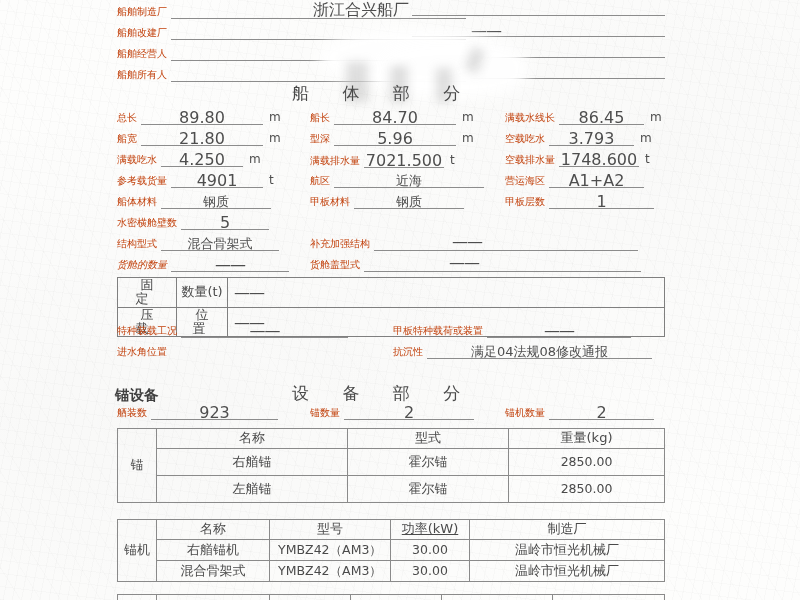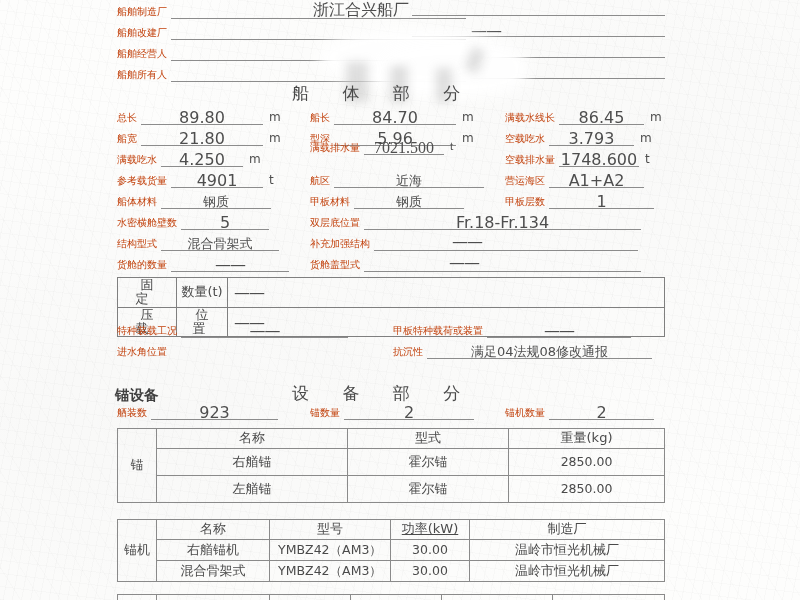--- a/index.html
+++ b/index.html
@@ -239,21 +239,21 @@
     <span class="f-unit">m</span>
   </div>
 
   <div class="field" style="left:117px; top:148px;">
     <span class="f-label">满载吃水</span>
     <span class="f-rule" style="width:82px;">
       <span class="f-val">4.250</span>
     </span>
     <span class="f-unit">m</span>
   </div>
-  <div class="field" style="left:310px; top:136px;font-family:Liberation Serif, serif;">
+  <div class="field" style="left:310px; top:149px;">
     <span class="f-label">满载排水量</span>
     <span class="f-rule" style="width:80px;">
       <span class="f-val">7021.500</span>
     </span>
     <span class="f-unit">t</span>
   </div>
   <div class="field" style="left:505px; top:148px;">
     <span class="f-label">空载排水量</span>
     <span class="f-rule" style="width:80px;">
       <span class="f-val">1748.600</span>
@@ -301,41 +301,35 @@
       <span class="f-val">1</span>
     </span>
   </div>
 
   <div class="field" style="left:117px; top:211px;">
     <span class="f-label">水密横舱壁数</span>
     <span class="f-rule" style="width:88px;">
       <span class="f-val">5</span>
     </span>
   </div>
-  <div class="field" style="left:310px; top:211px;">
-    <span class="f-label">双层底位置</span>
-    <span class="f-rule" style="width:277px;">
-      <span class="f-val">Fr.18-Fr.134</span>
-    </span>
-  </div>
 
   <div class="field" style="left:117px; top:232px;">
     <span class="f-label">结构型式</span>
     <span class="f-rule" style="width:118px;">
       <span class="f-val cell-cjk">混合骨架式</span>
     </span>
   </div>
   <div class="field" style="left:310px; top:232px;">
     <span class="f-label">补充加强结构</span>
     <span class="f-rule" style="width:264px;">
       <span class="f-val dash" style="position:absolute; left:78px;">——</span>
     </span>
   </div>
 
-  <div class="field" style="left:117px; top:253px;">
+  <div class="field" style="left:117px; top:253px;font-style:italic;">
     <span class="f-label">货舱的数量</span>
     <span class="f-rule" style="width:118px;">
       <span class="f-val dash">——</span>
     </span>
   </div>
   <div class="field" style="left:310px; top:253px;">
     <span class="f-label">货舱盖型式</span>
     <span class="f-rule" style="width:277px;">
       <span class="f-val dash" style="position:absolute; left:85px;">——</span>
     </span>

